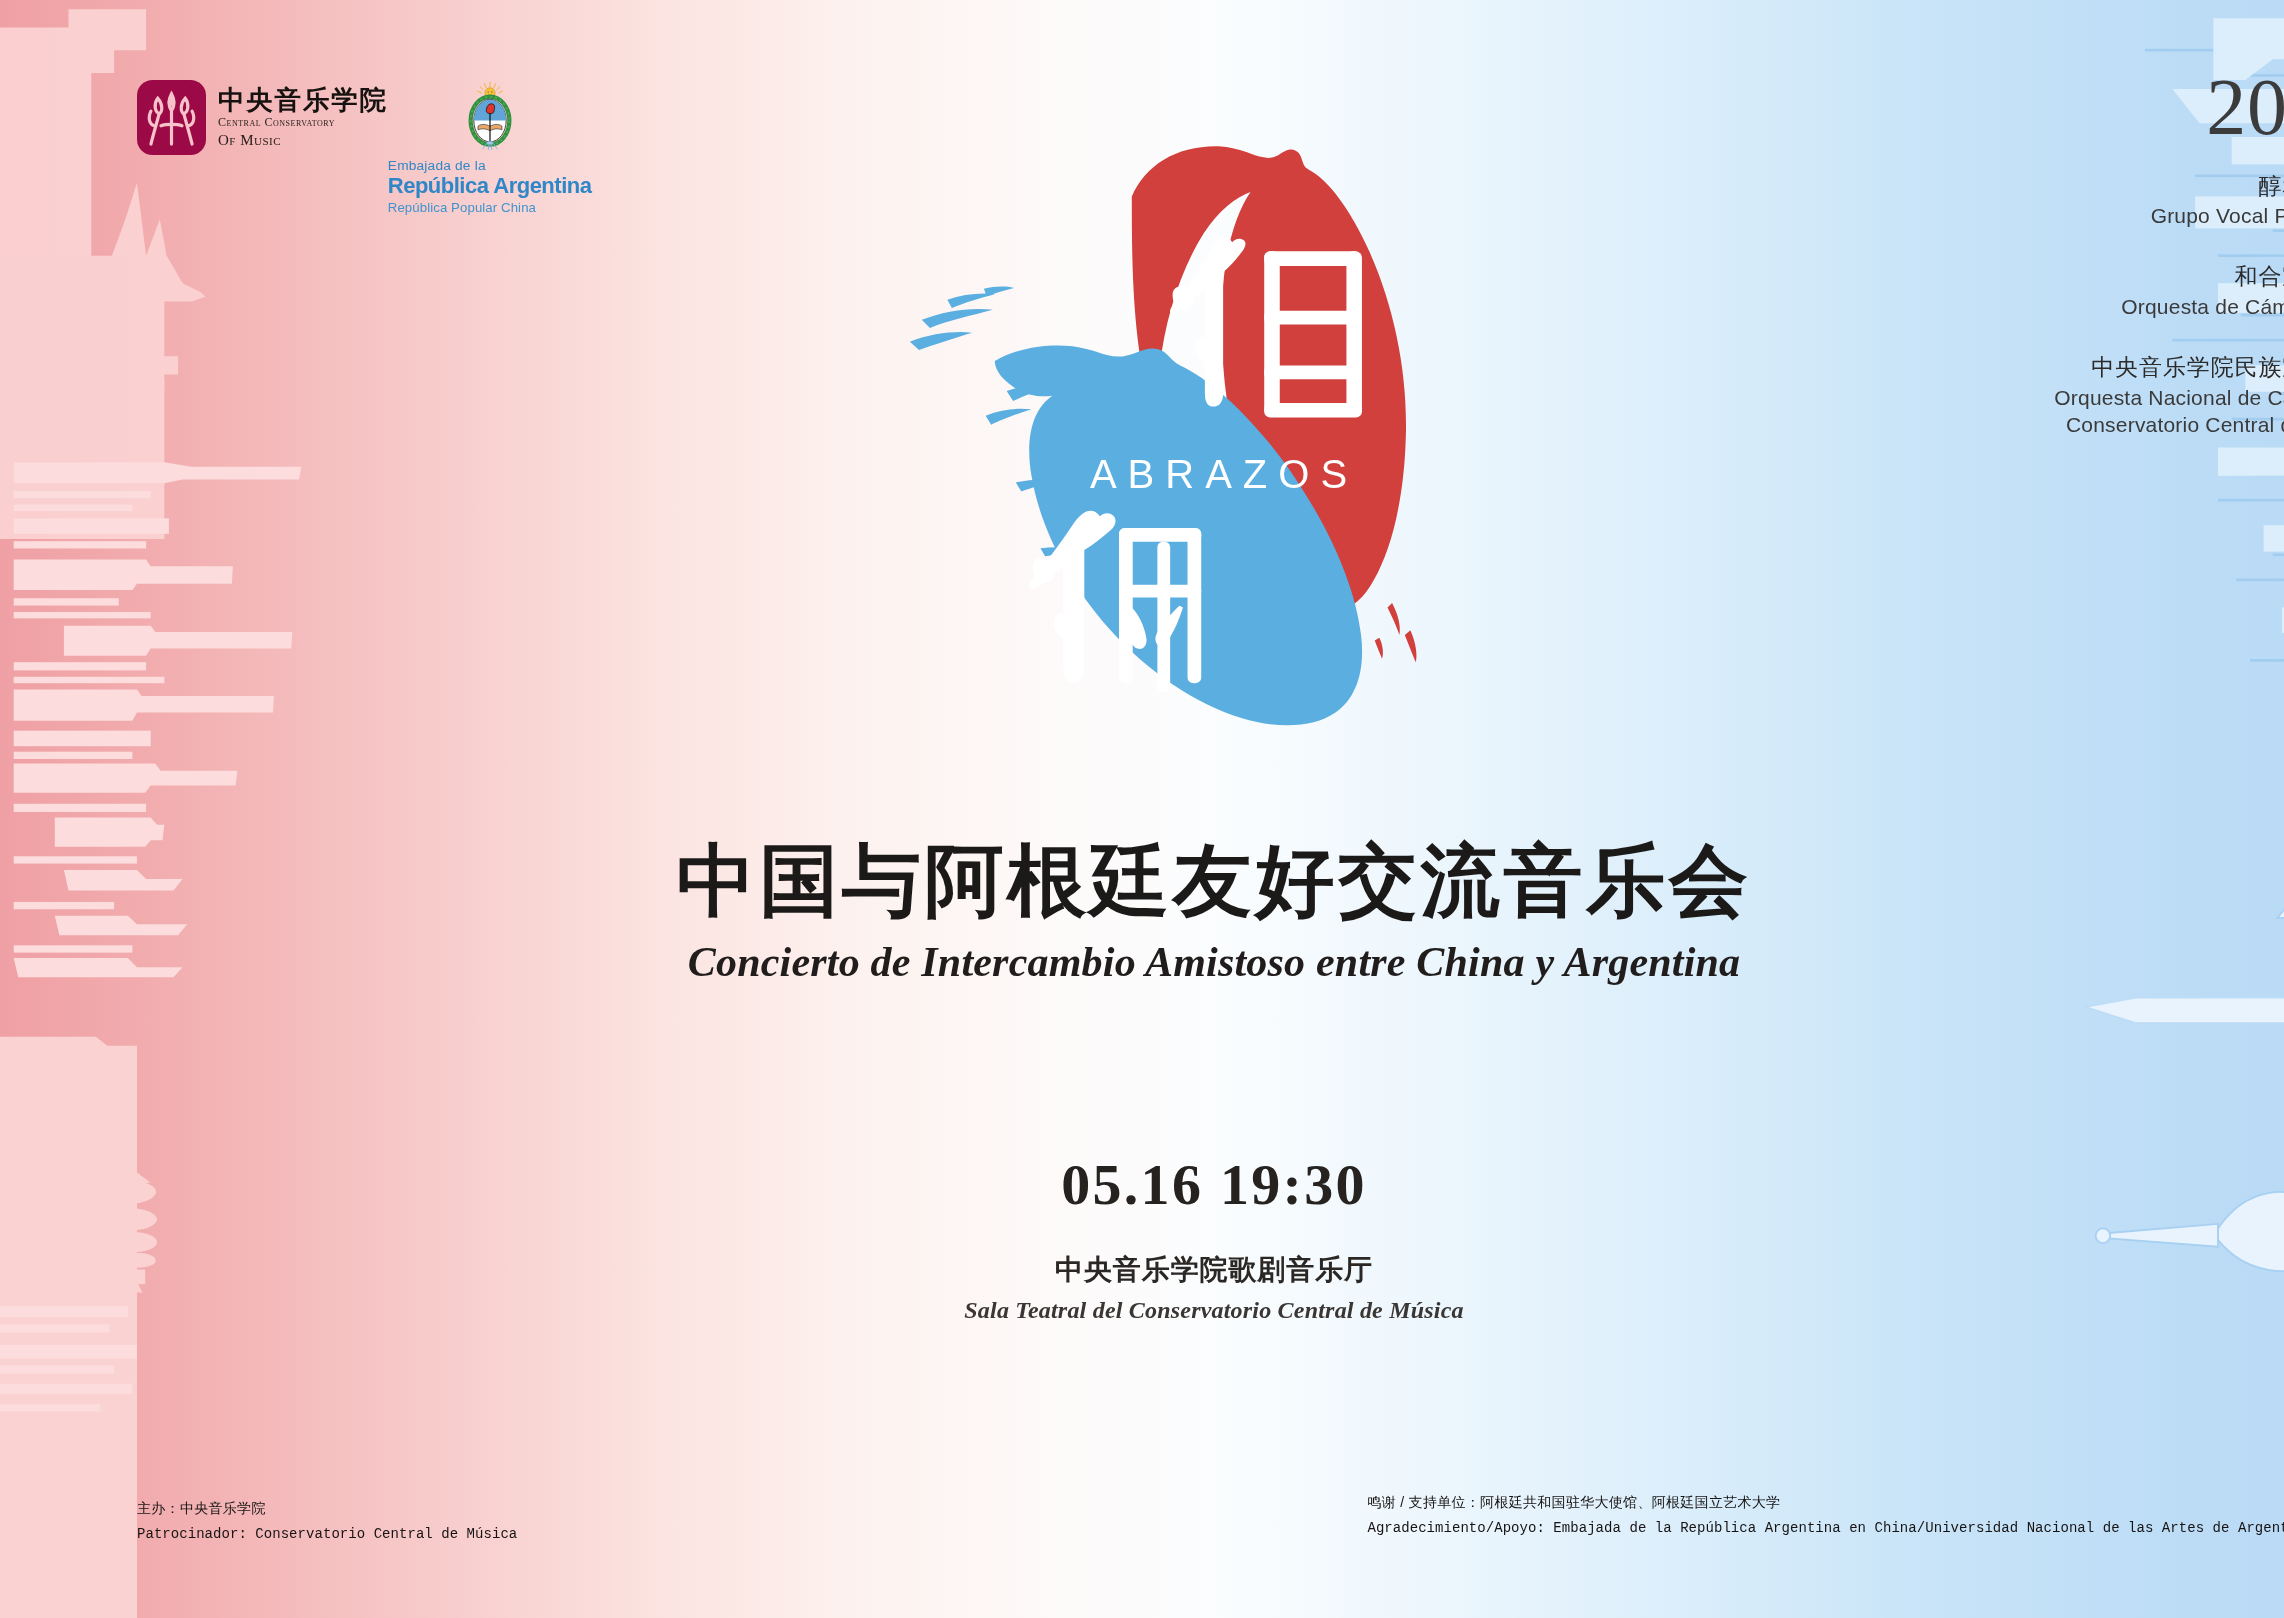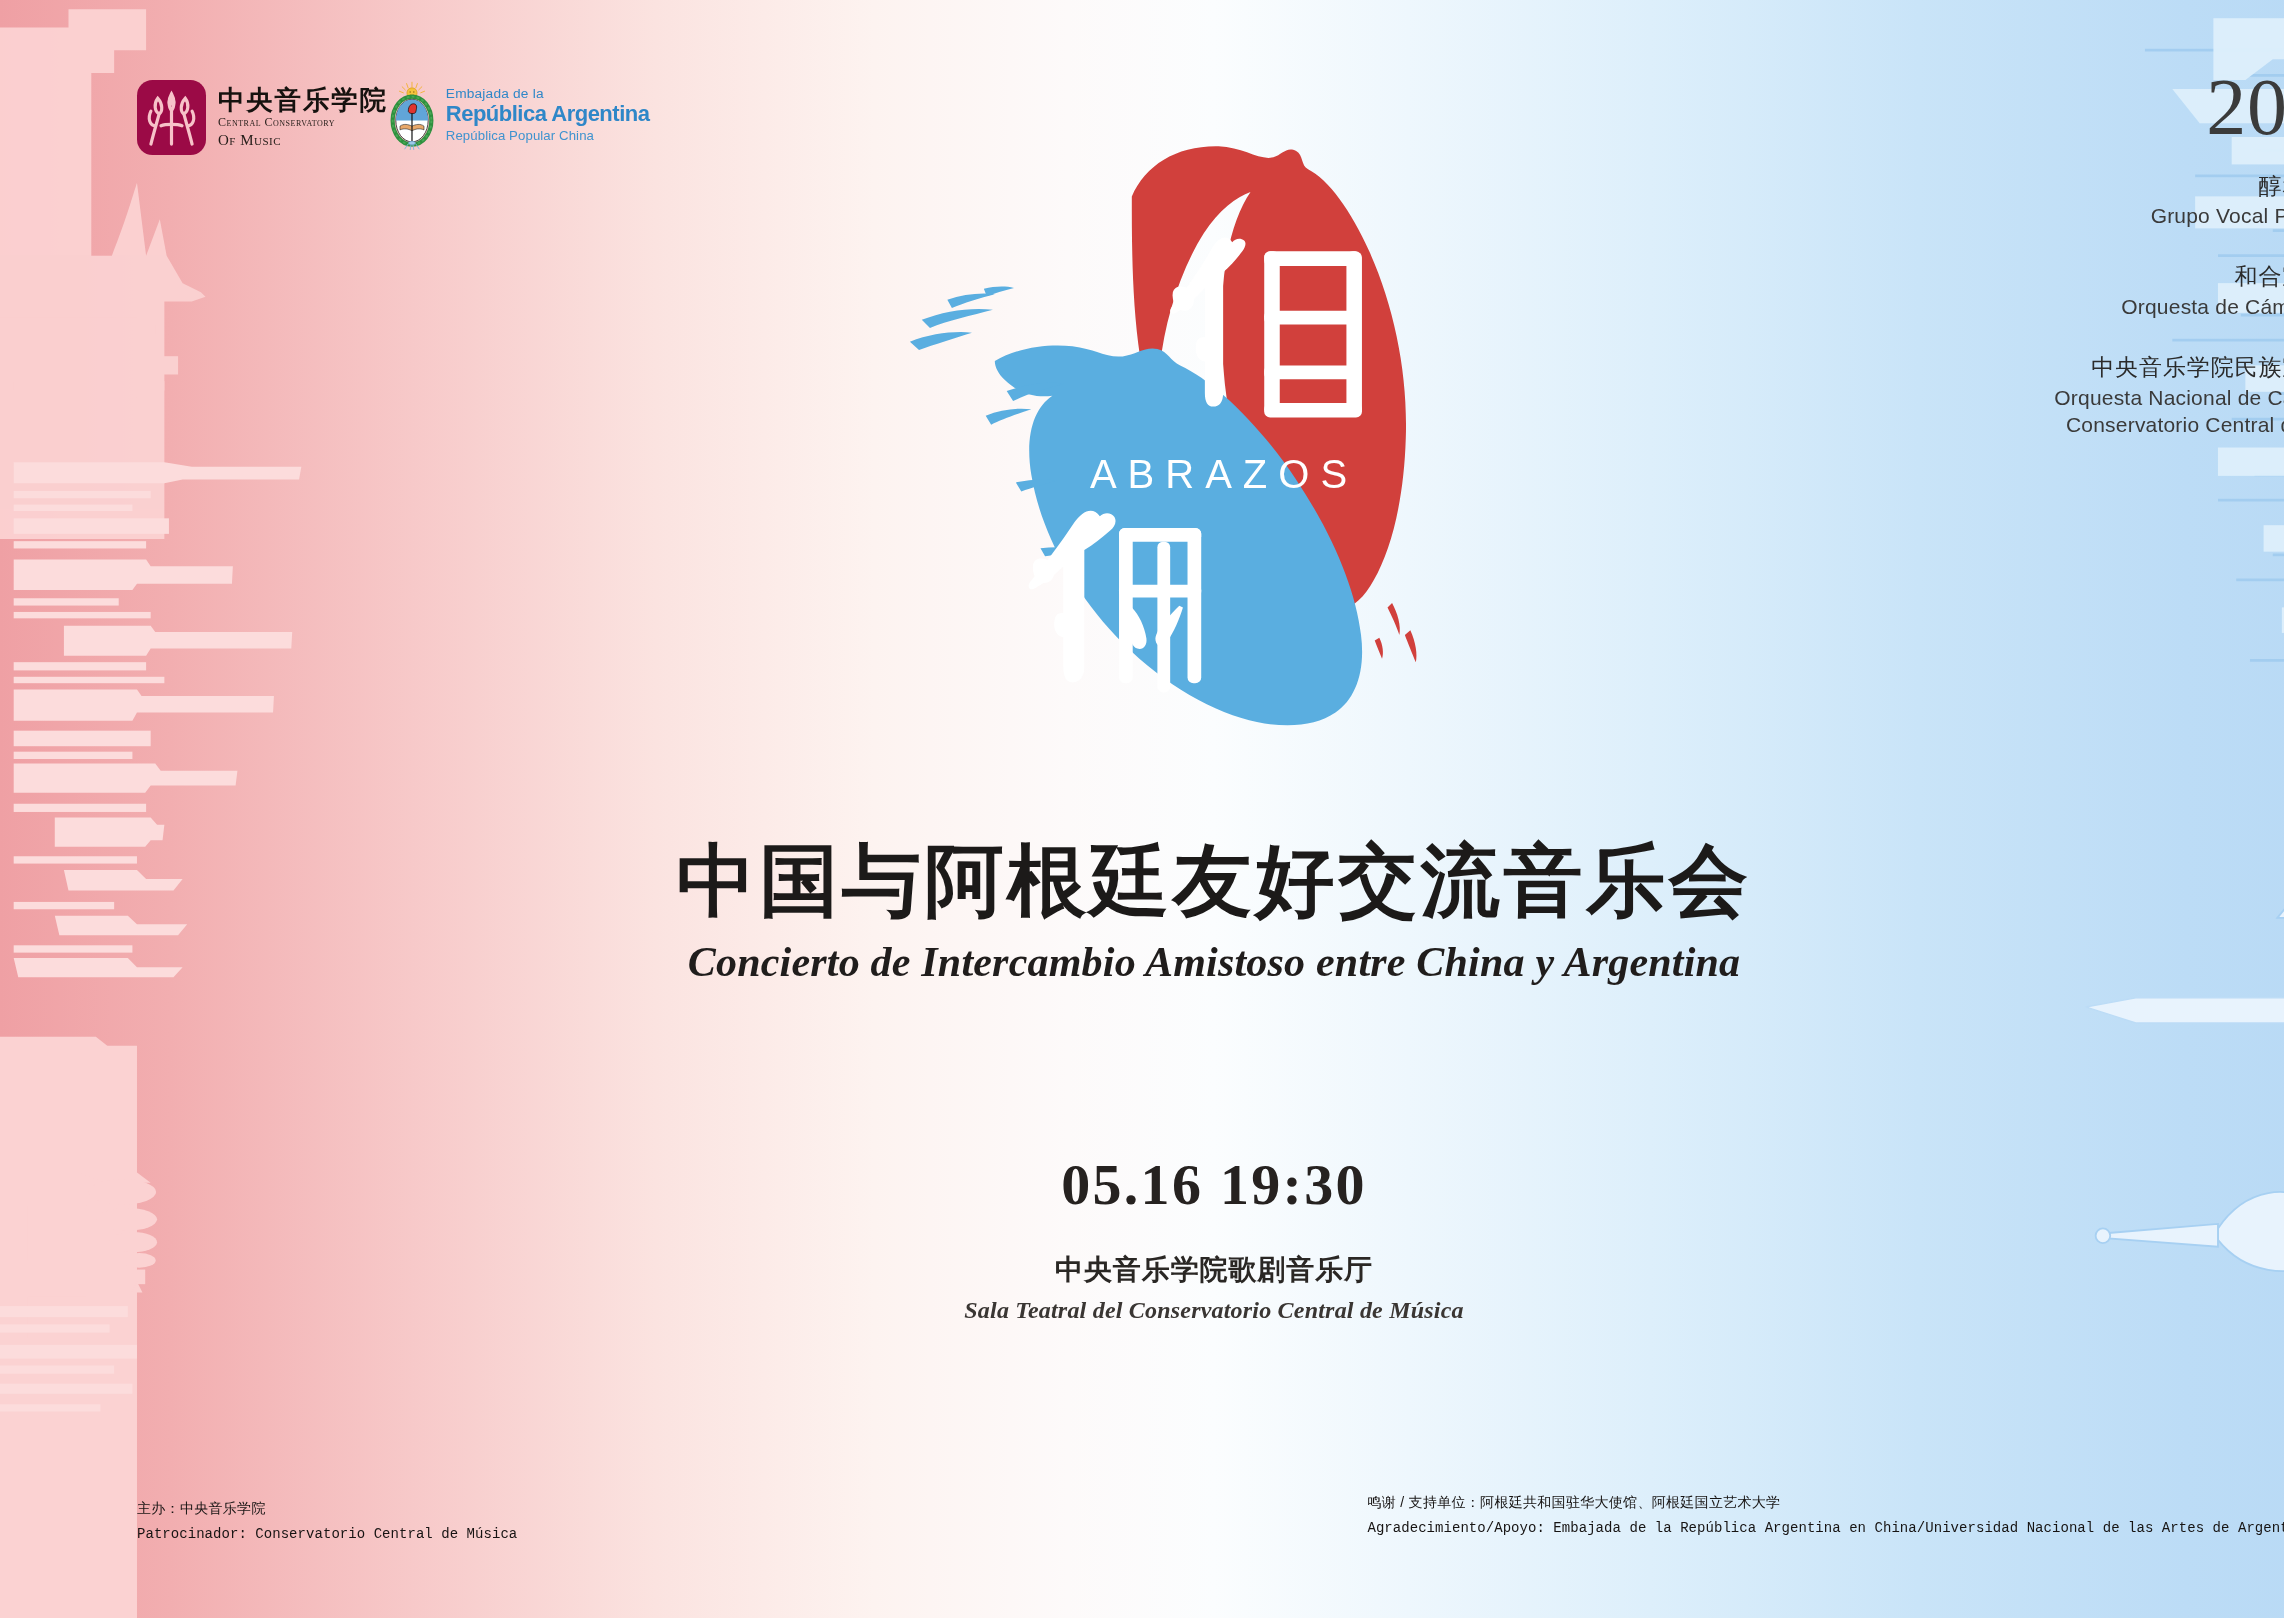--- a/index.html
+++ b/index.html
@@ -63,21 +63,21 @@
   .ccom-en1, .ccom-en2 {
     font-family: "Liberation Serif", serif;
     color: #241c18;
     letter-spacing: 0.5px;
     line-height: 1.12;
     white-space: nowrap;
   }
   .ccom-en1 { font-size: 12px; font-variant: small-caps; }
   .ccom-en2 { font-size: 15px; font-variant: small-caps; }
 
-  .arg-logo { display: flex; align-items: center; gap: 10px; }
+  .arg-logo { display: flex; align-items: center; gap: 10px; flex-direction: column; }
   .arg-crest { width: 48px; height: 69px; flex: none; }
   .arg-words { display: flex; flex-direction: column; line-height: 1; }
   .arg-l1 { font-size: 13.7px; color: #2f87c8; letter-spacing: 0.2px; margin-bottom: 2.7px; }
   .arg-l2 { font-size: 22px; color: #2f87c8; font-weight: 700; letter-spacing: -0.5px; line-height: 1; }
   .arg-l3 { font-size: 13.2px; color: #3f93cf; letter-spacing: 0.1px; margin-top: 3.7px; }
 
   
   .tr-block {
     position: absolute;
     top: 69px; right: 50px;

